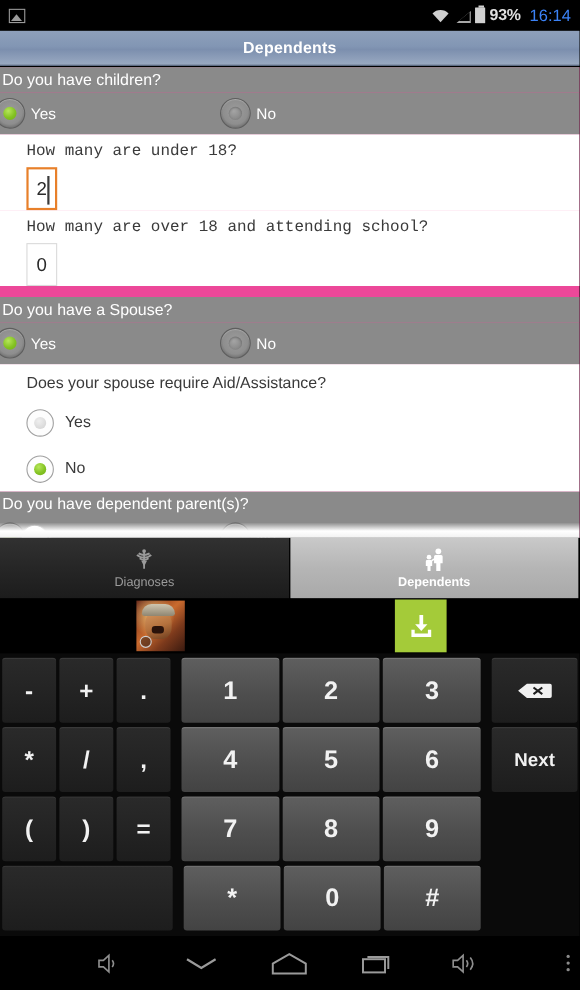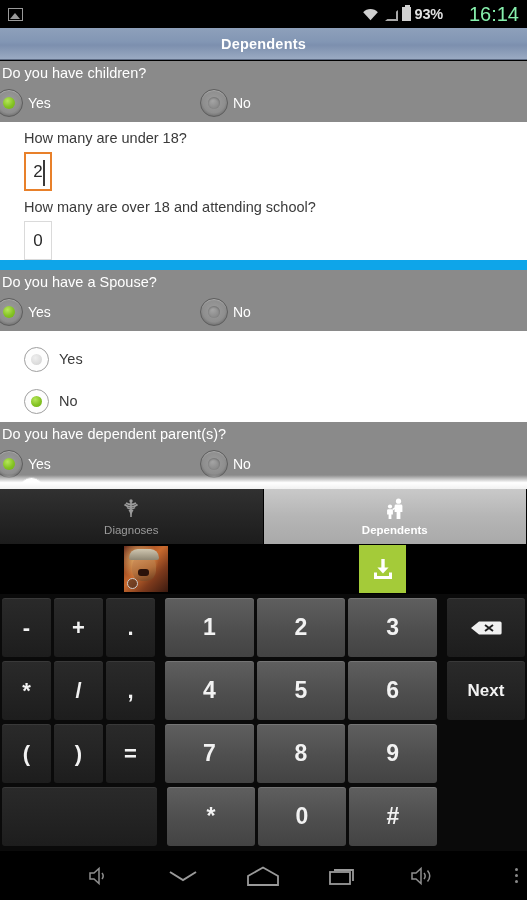--- a/index.html
+++ b/index.html
@@ -35,35 +35,35 @@
     content:""; position:absolute; right:1.4px; bottom:1.4px;
     width:0;height:0;border-left:10px solid transparent;border-bottom:8.5px solid #000; z-index:2;
   }
   .batt-icon{
     width:9px;height:14px;border:1.5px solid #d0d0d0;background:#d0d0d0;position:relative;
   }
   .batt-icon:before{
     content:"";position:absolute;top:-3.5px;left:2px;width:5px;height:2.5px;background:#d0d0d0;
   }
   .status-pct{ font-size:14.5px; color:#e0e0e0; letter-spacing:-0.2px;font-weight:bold;}
-  .status-time{ font-size:20px; color:#86efac; margin-left:22px; }
+  .status-time{ font-size:15px; color:#3b82f6; margin-left:4px; }
 
   
   .title-bar{
     height:32px;
     background:linear-gradient(to bottom,#8ea0bb 0%, #8296b4 45%, #7c8fae 55%, #9aaac2 100%);
     border-bottom:1px solid #5d6b84;
     display:flex; align-items:center; justify-content:center;
   }
   .title-bar-text{ color:#fff; font-size:14.5px; font-weight:bold; letter-spacing:0.2px;}
 
   
   .form-area{
     position:absolute; top:61px; left:0; right:0; height:428px;
-    background:#0ea5e9; overflow:hidden;
+    background:#ec4899; overflow:hidden;
   }
   .sec-header{
     background:#8a8a8a; color:#fff;
     font-size:14.5px; padding:4px 0 3px 2px;
   }
   .radio-row{
     background:#8a8a8a; display:flex; align-items:center;
     height:38px; position:relative;
   }
   .radio-opt{ display:flex; align-items:center; }
@@ -91,21 +91,21 @@
     width:25px;height:25px;border-radius:50%;
     background:#fdfdfd; border:1.6px solid #a0a0a0;
     display:flex;align-items:center;justify-content:center;
   }
   .radio-w .dot{ width:11px;height:11px;border-radius:50%; }
   .radio-w.on .dot{ background:radial-gradient(circle at 38% 32%, #b6e65a 0%, #84c323 55%, #6fae16 100%); }
   .radio-w.off .dot{ background:radial-gradient(circle at 40% 35%, #efefef 0%, #dcdcdc 60%, #cfcfcf 100%); }
   .sub-radio-label{ color:#3a3a3a; font-size:14.5px; margin-left:10px; }
 
   .q-white{ background:#fff; padding:8px 0 0 24px; }
-  .q-text{ color:#3a3a3a; font-size:14.5px; }
+  .q-text{ color:#3a3a3a; font-size:14.5px;font-family:Liberation Mono, monospace; }
   .num-field{
     margin-top:6px; width:28px; height:39px;
     display:flex; align-items:center; justify-content:center;
     background:#fff; font-size:17px; color:#2a2a2a; position:relative;
   }
   .num-field.focused{ border:2.5px solid #e8802a; }
   .num-field.blurred{ border:1px solid #dadada; }
   .caret{
     position:absolute; width:1.5px; height:26px; background:#3a3a3a;
     left:17px; top:6px;
@@ -281,20 +281,21 @@
     </div>
     <div class="radio-opt second">
       <span class="radio-g off">
           <span class="dot"></span>
         </span>
       <span class="radio-label">No</span>
     </div>
   </div>
 
   <div class="sub-block">
+    <div class="sub-q">Does your spouse require Aid/Assistance?</div>
     <div class="sub-radio-row">
       <span class="radio-w off">
           <span class="dot"></span>
         </span>
       <span class="sub-radio-label">Yes</span>
     </div>
     <div class="sub-radio-row">
       <span class="radio-w on">
           <span class="dot"></span>
         </span>

